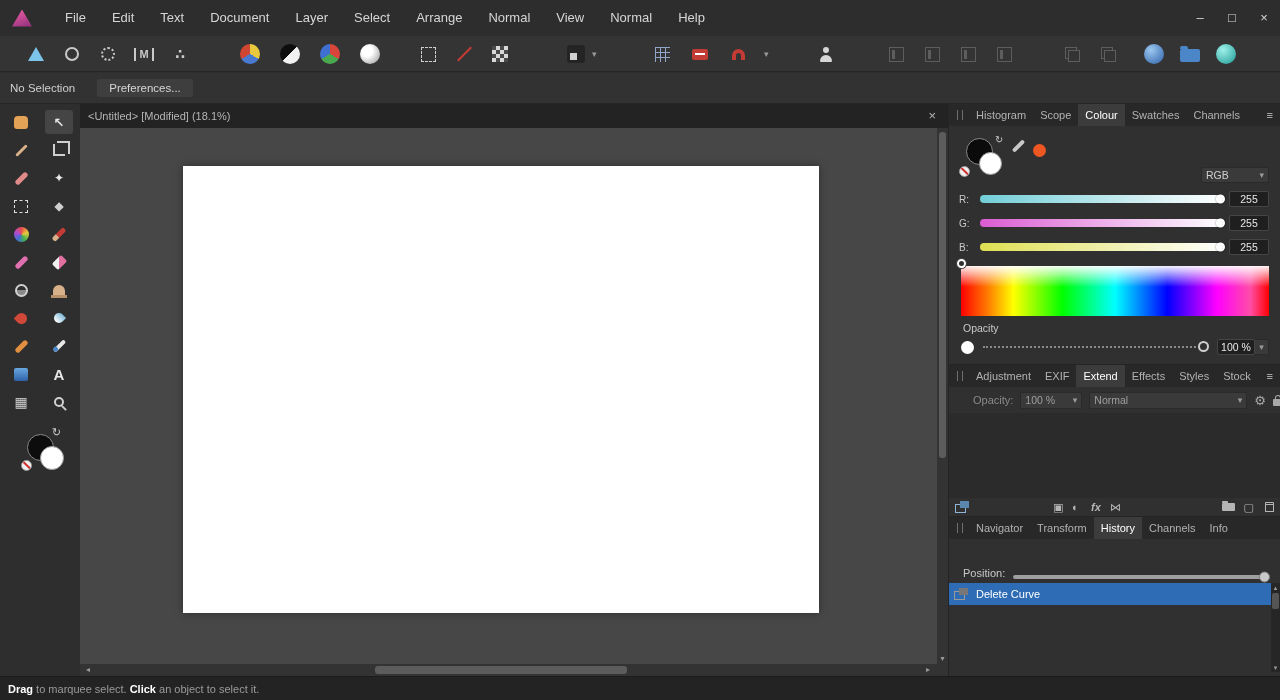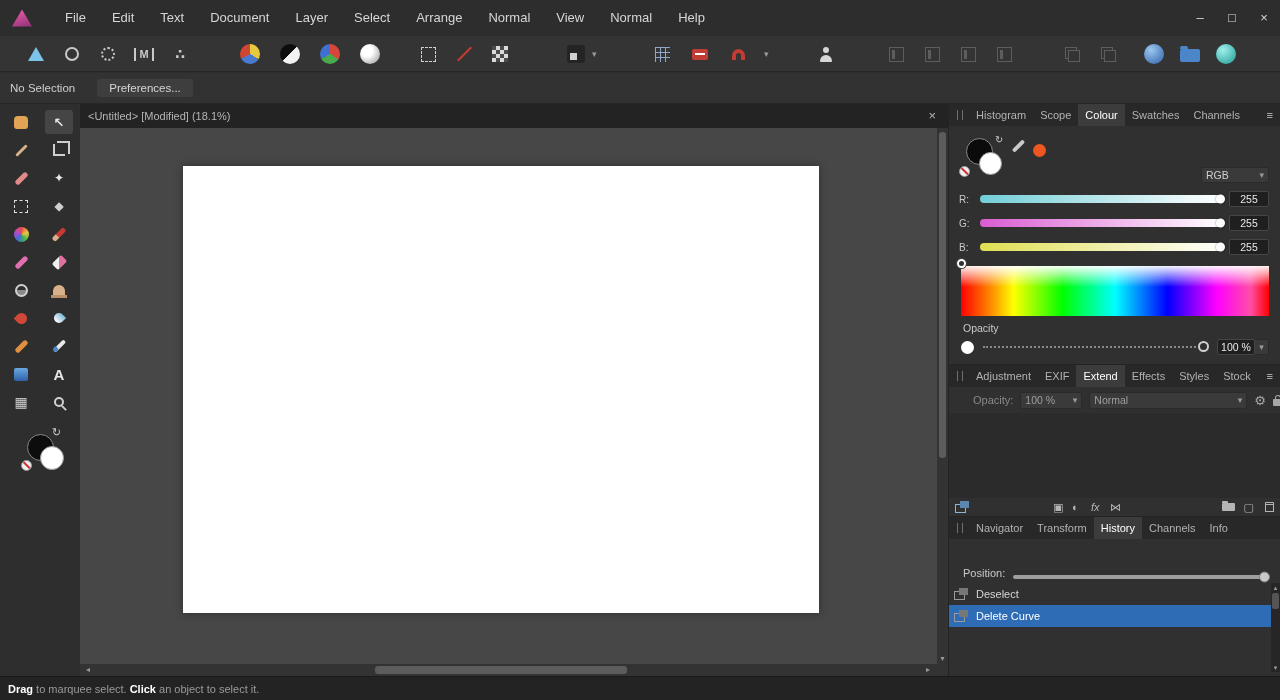--- a/index.html
+++ b/index.html
@@ -153,21 +153,21 @@
   .dd.wide{width:158px;height:17px}
   .gear{color:#a8a8a8;font-size:13px}
   .icon-lock{width:9px;height:7px;background:#a8a8a8;border-radius:1px;position:relative;margin-top:5px}
   .icon-lock::before{content:"";position:absolute;left:1.5px;top:-4px;width:4px;height:4px;border:1.5px solid #a8a8a8;border-bottom:none;border-radius:3px 3px 0 0}
   .lempty{position:absolute;left:0;top:48px;width:332px;height:86px;background:#2b2b2b}
   .lbar{position:absolute;left:0;bottom:0;width:332px;height:18px;background:#303030}
   .lbar .bi{position:absolute;top:0;height:18px;display:flex;align-items:center;justify-content:center;color:#b5b5b5;font-size:11px}
   .icon-stack{width:14px;height:12px;position:relative}
   .icon-stack::before{content:"";position:absolute;left:0;bottom:0;width:9px;height:7px;border:1px solid #8fb3d9}
   .icon-stack::after{content:"";position:absolute;right:0;top:0;width:9px;height:7px;background:#5b86ad}
-  .fxi{font-style:italic;font-weight:normal;font-size:10px}
+  .fxi{font-style:italic;font-weight:bold;font-size:10px}
   .icon-folder{width:13px;height:8px;background:#b5b5b5;border-radius:1px;position:relative}
   .icon-folder::before{content:"";position:absolute;left:0;top:-2px;width:6px;height:2px;background:#b5b5b5;border-radius:1px 1px 0 0}
   .icon-trash{width:9px;height:10px;border:1px solid #b5b5b5;border-top:3px double #b5b5b5;border-radius:1px}
 
   
   .posrow{position:absolute;left:0;top:32px;width:332px;height:30px;display:flex;align-items:flex-end;padding:0 12px 0 14px}
   .poslbl{font-size:11px;color:#c9c9c9}
   .postrack{flex:1;height:4px;background:#9e9e9e;border-radius:2px;margin-left:8px;position:relative}
   .poshandle{position:absolute;right:-1px;top:50%;transform:translateY(-50%);width:11px;height:11px;border-radius:50%;background:#c9c9c9;border:1px solid #808080}
   .hlist{position:absolute;left:0;top:66px;width:322px}
@@ -522,24 +522,20 @@
       <span class="ptab">Channels</span>
       <span class="ptab">Info</span>
     </div>
     <div class="posrow">
       <span class="poslbl">Position:</span>
       <span class="postrack">
           <span class="poshandle"></span>
         </span>
     </div>
     <div class="hlist">
-      <div class="hrow">
-        <span class="icon-hstack"></span>
-        <span>Deselect</span>
-      </div>
       <div class="hrow sel">
         <span class="icon-hstack"></span>
         <span>Delete Curve</span>
       </div>
     </div>
     <div class="hsb">
       <span class="sa up">▴</span>
       <span class="thumb"></span>
       <span class="sa dn">▾</span>
     </div>

